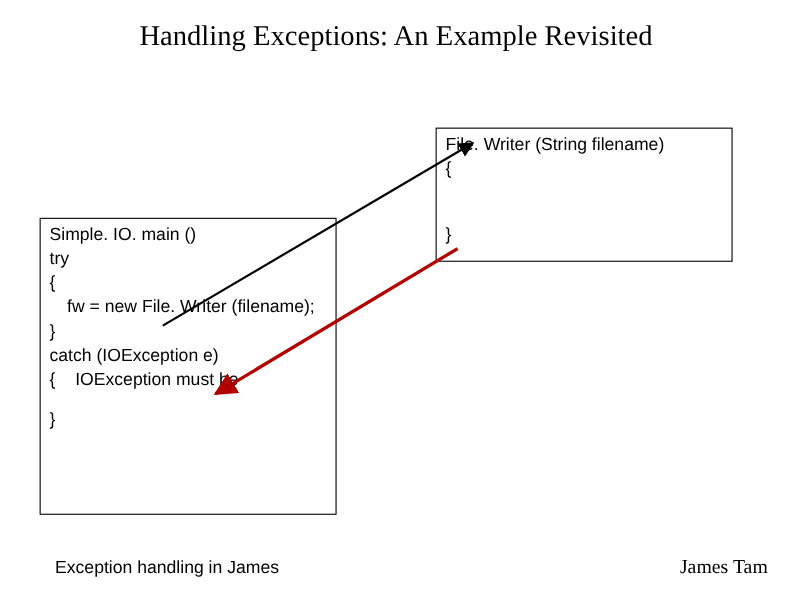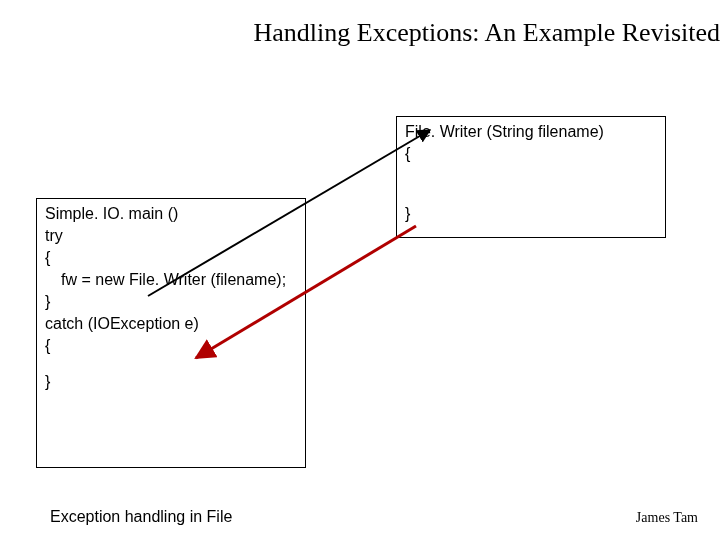--- a/index.html
+++ b/index.html
@@ -10,21 +10,21 @@
     font-family: "Times New Roman", serif;
     background: #fff;
     position: relative;
     overflow: hidden;
   }
   .title {
     position: absolute;
     top: 18px;
     left: 0;
     width: 720px;
-    text-align: right;
+    text-align: center;
     font-size: 26px;
   }
   .box {
     position: absolute;
     border: 1.5px solid #000;
     background: #fff;
     font-family: Arial, Helvetica, sans-serif;
     font-size: 16px;
   }
   .box .hdr {
@@ -55,21 +55,21 @@
     left: 50px;
     bottom: 14px;
     font-family: Arial, Helvetica, sans-serif;
     font-size: 16px;
   }
   .footer-right {
     position: absolute;
     right: 22px;
     bottom: 14px;
     font-family: "Times New Roman", serif;
-    font-size: 14px;
+    font-size: 18px;
   }
   svg.arrows {
     position: absolute;
     left: 0;
     top: 0;
     width: 720px;
     height: 540px;
     pointer-events: none;
   }
 </style>
@@ -87,27 +87,28 @@
 
 <div id="lbox" class="box">
   <div class="hdr">Simple. IO. main ()</div>
   <div class="row">try</div>
   <div class="row">{</div>
   <div class="row indent">fw = new File. Writer (filename);</div>
   <div class="row">}</div>
   <div class="row">catch (IOException e)</div>
   <div class="row" style="display:flex;gap:18px;align-items:baseline">
     <span>{</span>
+    <span>IOException must be</span>
   </div>
   <div class="row" style="display:flex;gap:18px;align-items:baseline;margin-top:14px">
     <span>}</span>
   </div>
 </div>
 
-<div class="footer-left">Exception handling in File</div>
+<div class="footer-left">Exception handling in James</div>
 <div class="footer-right">James Tam</div>
 
 <svg class="arrows">
   <defs>
     <marker id="arr-black" viewBox="0 0 10 10" refX="9" refY="5" markerWidth="7" markerHeight="7" orient="auto-start-reverse">
       <path d="M 0 0 L 10 5 L 0 10 z" fill="#000"></path>
     </marker>
     <marker id="arr-red" viewBox="0 0 10 10" refX="9" refY="5" markerWidth="7" markerHeight="7" orient="auto-start-reverse">
       <path d="M 0 0 L 10 5 L 0 10 z" fill="#b00000"></path>
     </marker>

